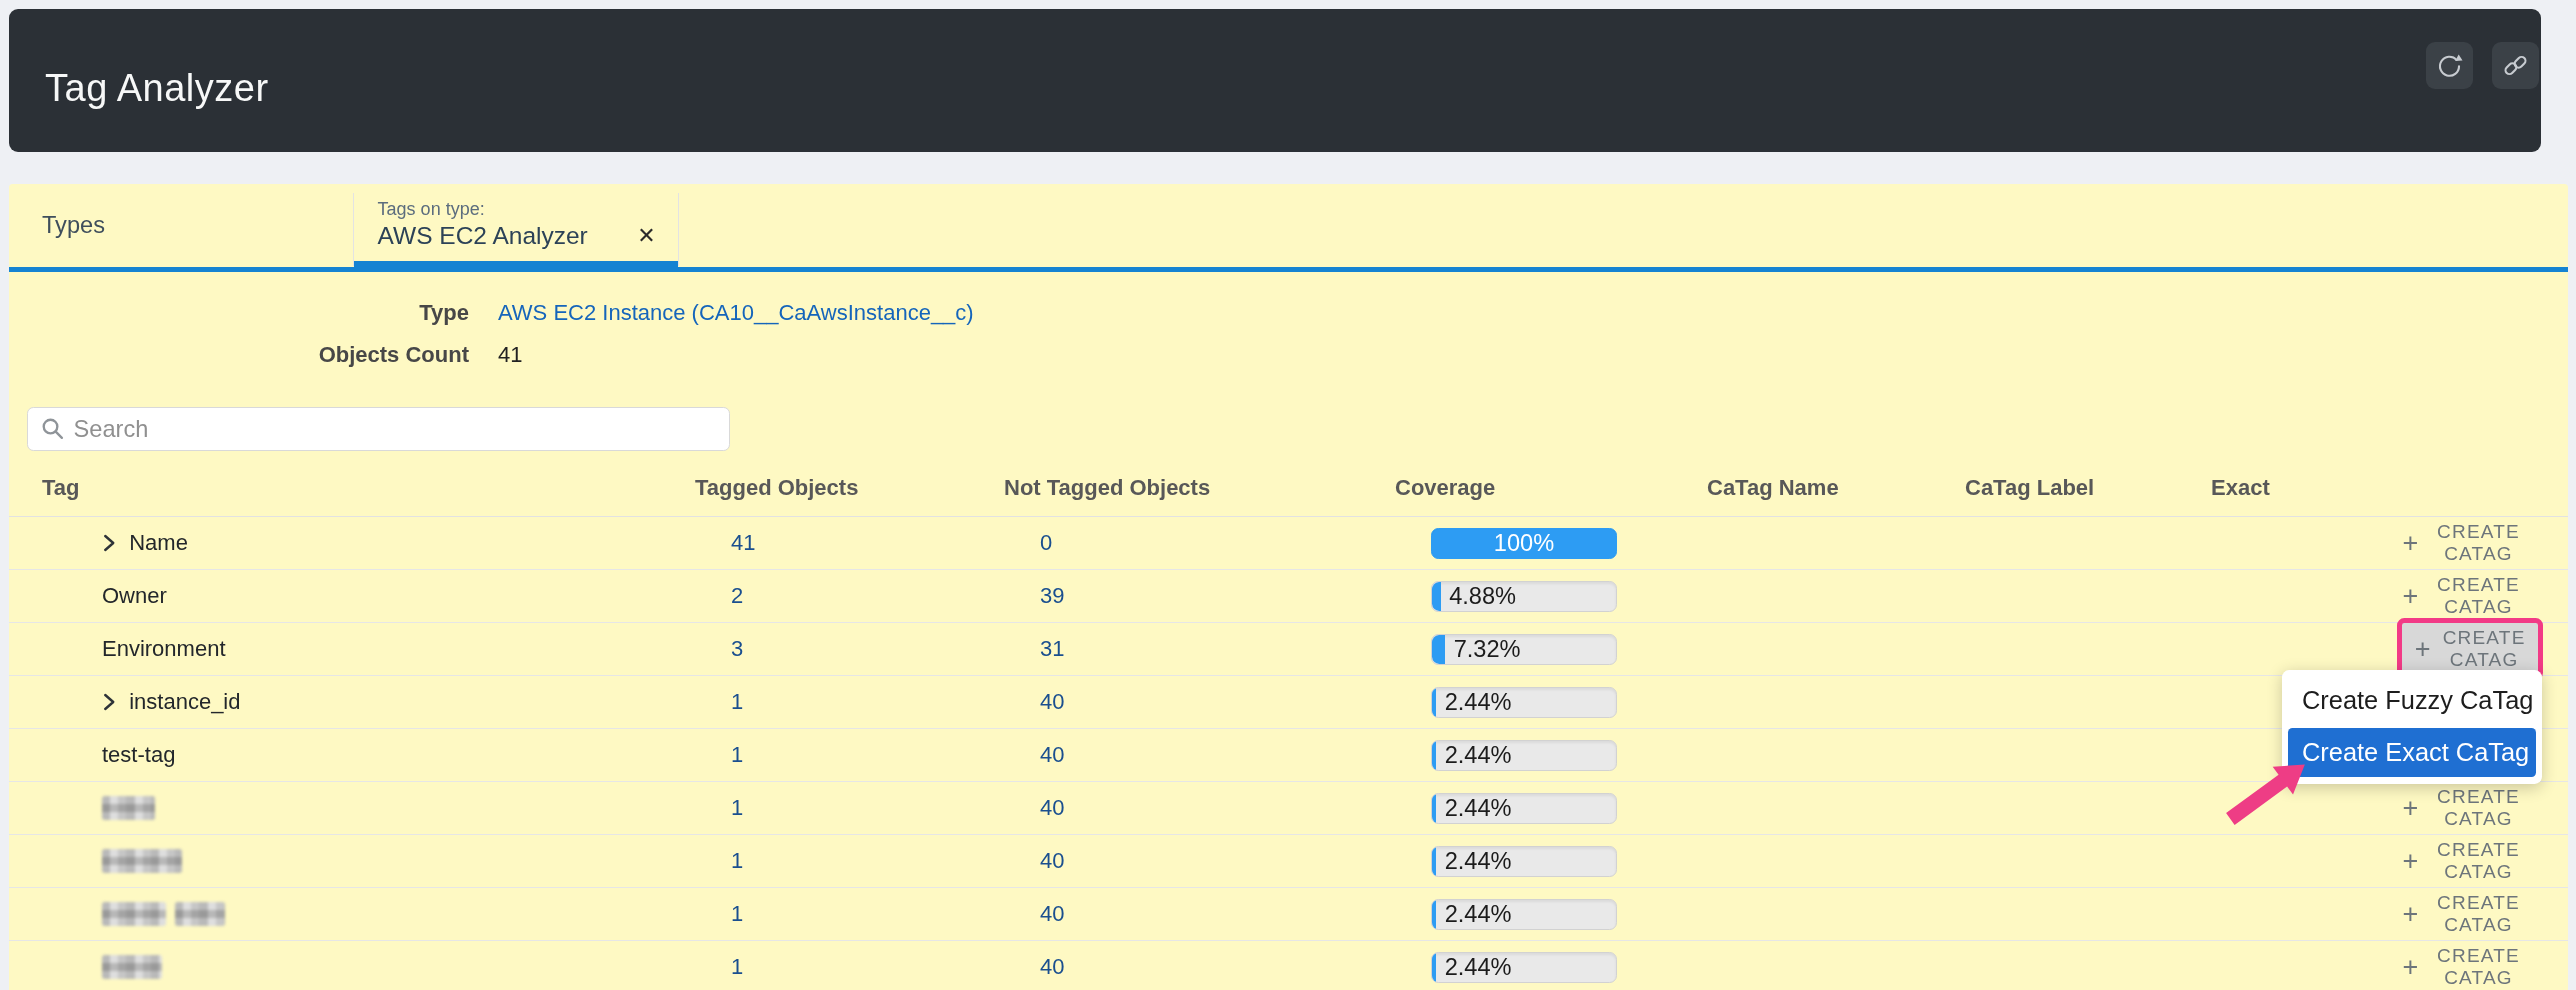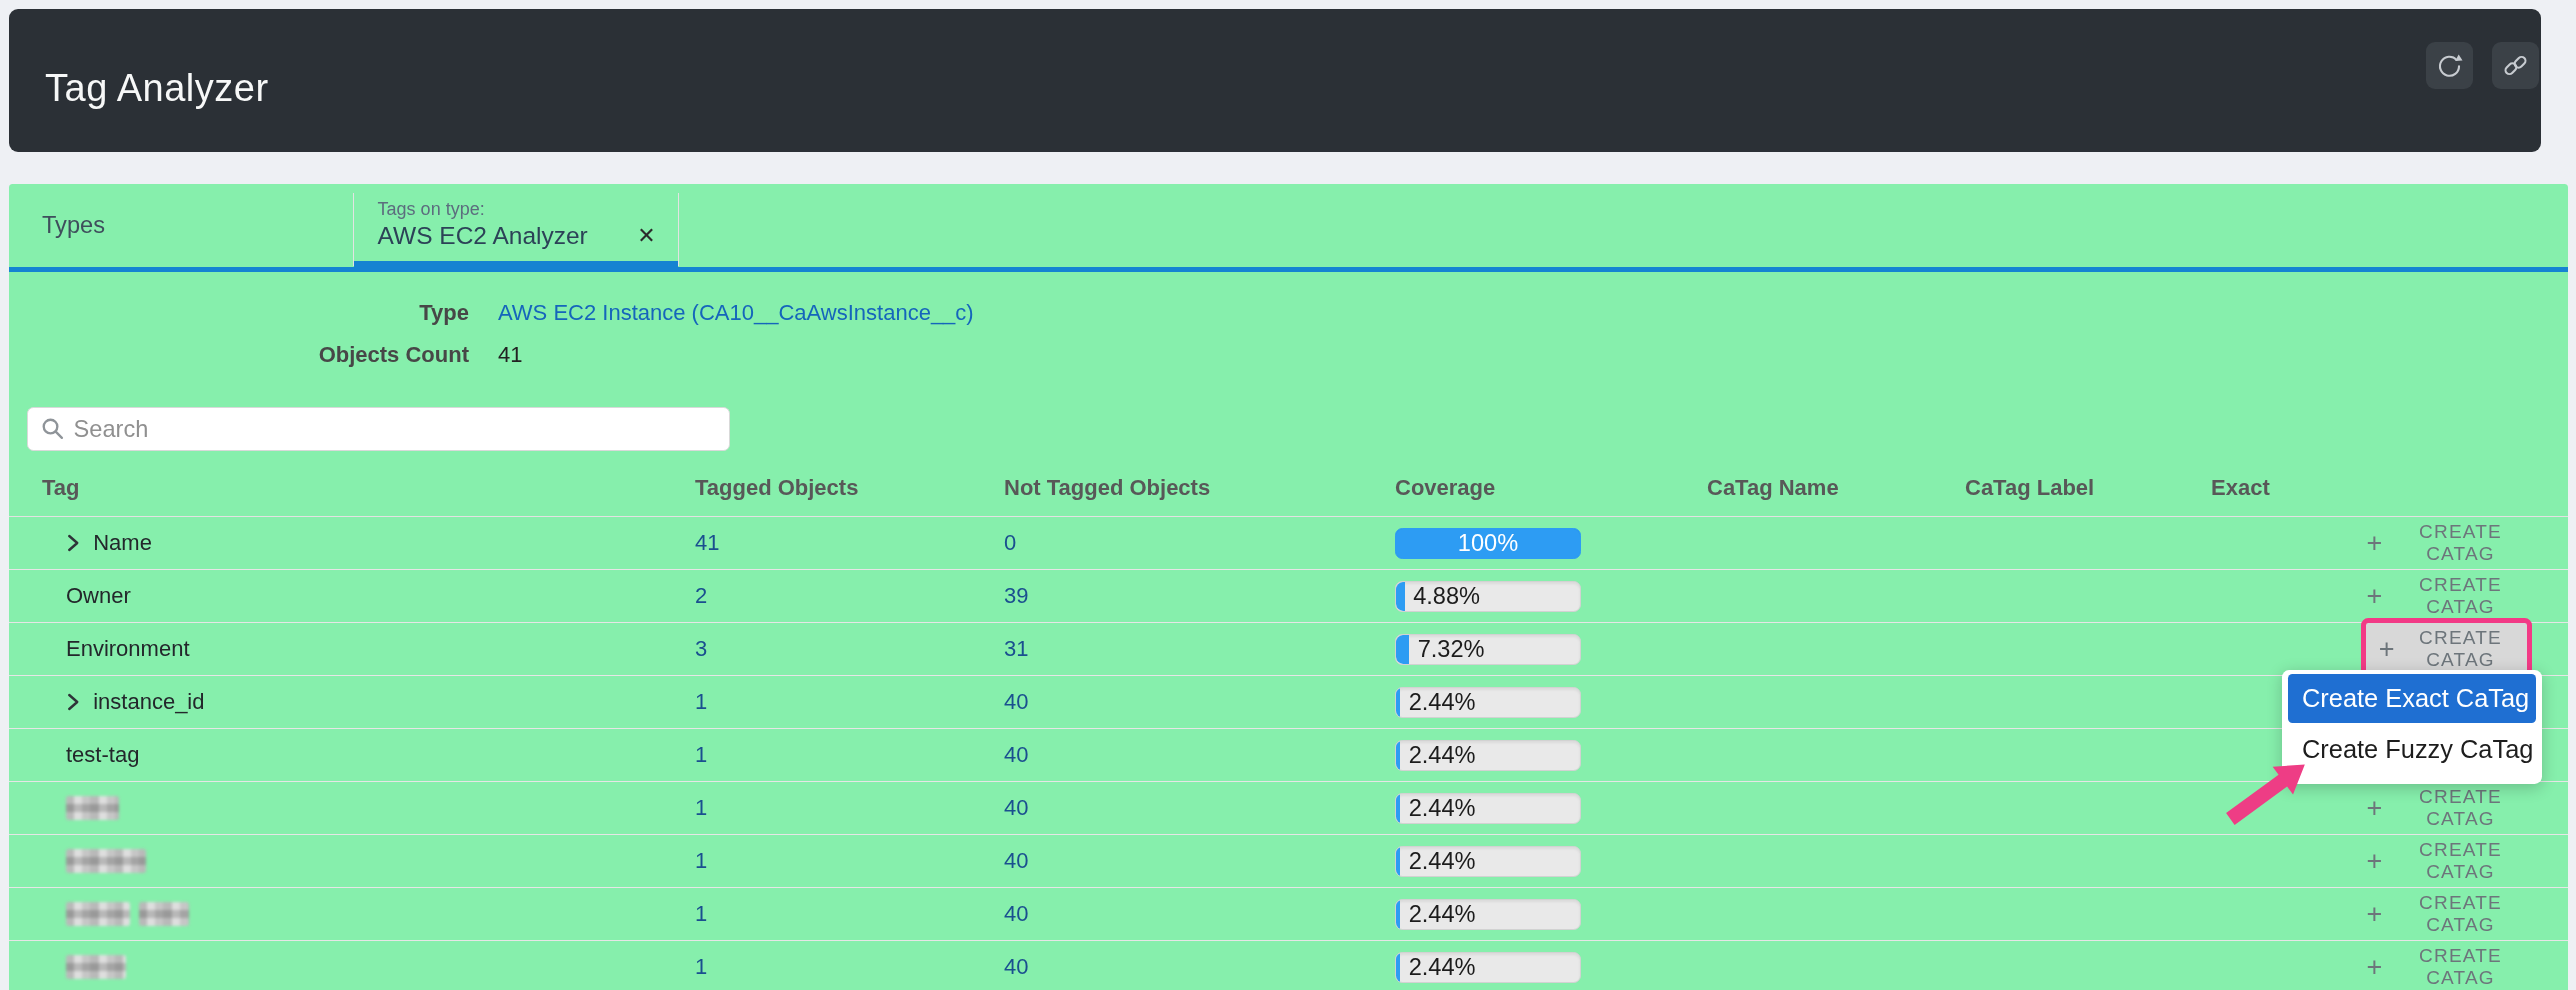--- a/index.html
+++ b/index.html
@@ -13,21 +13,21 @@
              color:#f7f8f8;letter-spacing:0.5px;}
   .icon-btn{position:absolute;top:33px;width:47px;height:47px;background:#3b4147;
             border:none;border-radius:9px;display:flex;align-items:center;
             justify-content:center;cursor:pointer;padding:0;}
   .icon-btn svg{stroke:#c7cbd0;fill:none;stroke-width:3;stroke-linecap:round;stroke-linejoin:round;}
   .btn-refresh{left:2417px;}
   .btn-link{left:2483px;}
 
   
   .card{position:absolute;left:9px;top:184px;width:2559px;height:807px;
-        background:#86efac;border-radius:3.6px 3.6px 0 0;}
+        background:#fef9c3;border-radius:3.6px 3.6px 0 0;}
 
   
   .tabs{position:absolute;left:0;top:0;width:100%;height:88px;}
   .tabs-underline{position:absolute;left:0;top:83px;width:100%;height:5.4px;background:#1583d2;}
   .tab-types{position:absolute;left:0;top:0;width:344px;height:83px;display:flex;
              align-items:center;padding-left:33px;box-sizing:border-box;cursor:pointer;
              font-size:23.6px;color:#3f4e5c;background:none;border:none;font-family:inherit;}
   .tab-divider{position:absolute;top:9px;width:0.9px;height:73px;background:#e3e3e3;}
   .tab-active{position:absolute;left:345px;top:0;width:324px;height:83px;cursor:pointer;}
   .tab-overline{position:absolute;left:23.6px;top:14.5px;font-size:18px;color:#5c6d7e;}
@@ -51,21 +51,21 @@
   .search-box svg{stroke:#8f9499;fill:none;stroke-width:2.6;stroke-linecap:round;flex:0 0 auto;}
   .search-input{border:none;outline:none;margin-left:7.3px;font-size:23.6px;color:#333;
                 font-family:inherit;flex:1;background:transparent;}
   .search-input::placeholder{color:#909090;}
 
   
   .thead{position:absolute;left:0;top:275px;width:100%;height:58px;
          border-bottom:1.8px solid #e2e2e2;box-sizing:border-box;}
   .thead .cols{font-size:22px;font-weight:700;color:#585858;}
   .tbody{position:absolute;left:0;top:333px;width:100%;}
-  .trow{height:53px;border-bottom:0.9px solid #e6e6e6;box-sizing:border-box;position:relative;}
+  .trow{height:53px;border-bottom:0.9px solid #e6e6e6;box-sizing:border-box;position:relative;padding-left:36px;}
   .cols{display:flex;align-items:center;height:100%;}
   .col{box-sizing:border-box;}
   .col-tag{flex:0 0 686px;padding-left:57px;display:flex;align-items:center;}
   .thead .col-tag{padding-left:33px;}
   .col-tagged{flex:0 0 309px;}
   .col-not{flex:0 0 391px;}
   .col-cov{flex:0 0 312px;}
   .col-cname{flex:0 0 258px;}
   .col-clabel{flex:0 0 246px;}
   .col-exact{flex:0 0 150px;}
@@ -410,22 +410,22 @@
             <span>CREATE CATAG</span>
           </button>
         </div>
       </div>
         </div>
 
     </div>
   </div>
 
   <div class="context-menu">
+    <div class="menu-item">Create Fuzzy CaTag</div>
     <div class="menu-item menu-item--selected">Create Exact CaTag</div>
-    <div class="menu-item">Create Fuzzy CaTag</div>
   </div>
 
   <svg class="anno-arrow" width="109" height="91" viewBox="0 0 120 100">
     <polygon points="13.3,81.5 71.1,39.2 64.6,30.4 100,28 87,61 80.5,52.2 22.7,94.5" fill="#ee3d85"></polygon>
   </svg>
 
 </div>
 
 
 </body></html>

